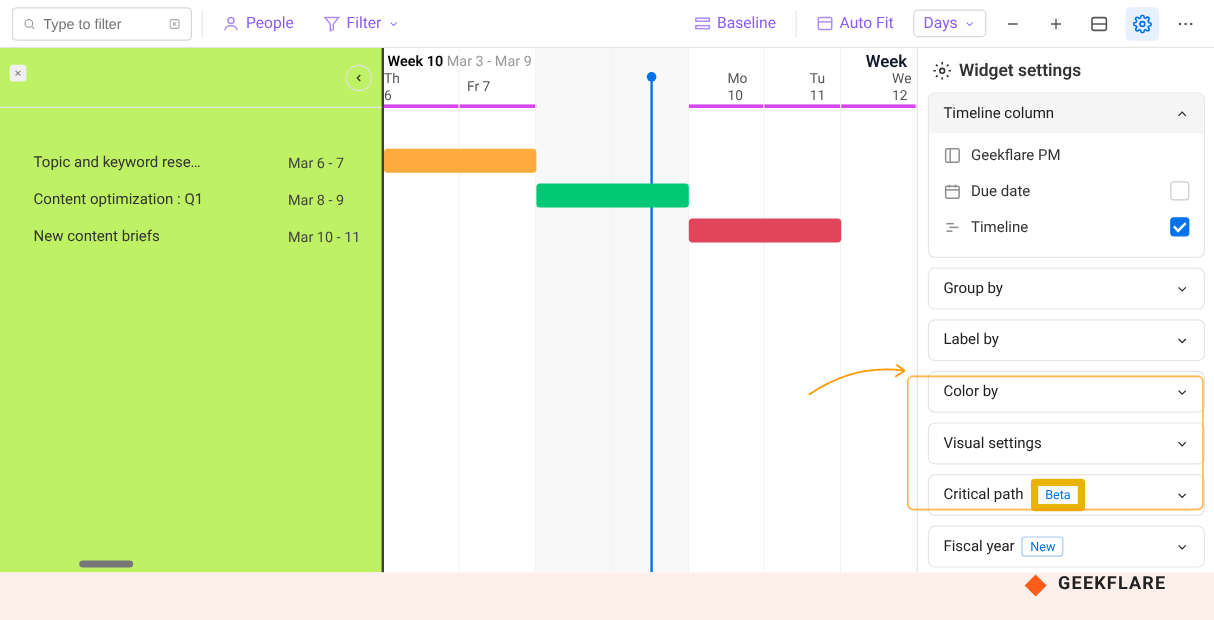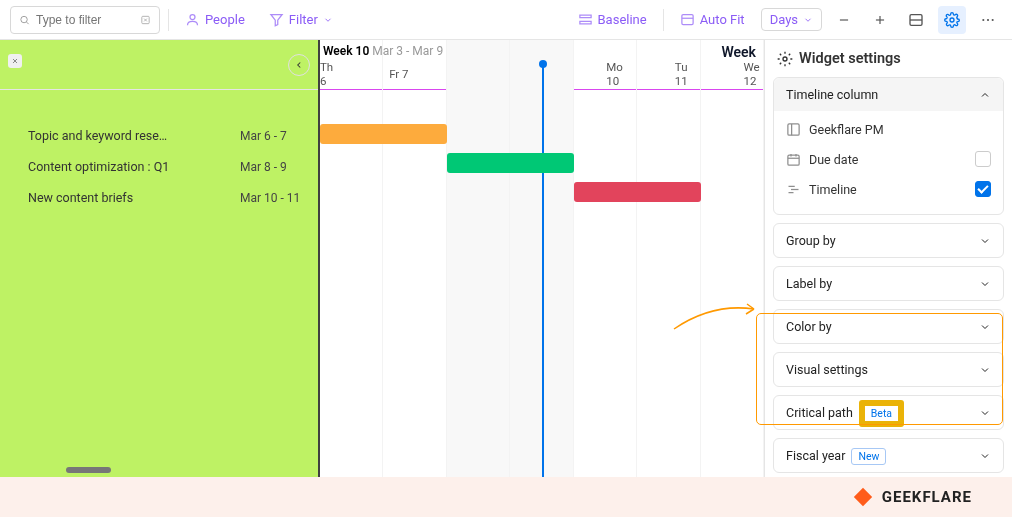--- a/index.html
+++ b/index.html
@@ -28,21 +28,21 @@
   .lefthead .chip { position:absolute; top:14px; left:8px; background:#f0f0f0; border-radius:3px; width:14px;height:14px;font-size:10px;display:flex;align-items:center;justify-content:center;color:#888;}
   .lefthead .chev { position:absolute; top:14px; right:8px; width:22px;height:22px;border:1px solid #e0e0e0;border-radius:50%;display:flex;align-items:center;justify-content:center;}
   .leftrows { padding: 30px 0 0 0;}
   .trow { display:flex; align-items:center; padding: 8px 10px 8px 28px; font-size:12.5px;}
   .trow .tn { flex:1; overflow:hidden; text-overflow:ellipsis; white-space:nowrap; color:#333;}
   .trow .td { width:68px; text-align:left; color:#444; font-size:12px;}
   .scrollhint { position:absolute; bottom:4px; left:66px; height:6px; width:45px; background:#777; border-radius:3px;}
 
   
   .timeline { flex:1; position:relative; overflow:hidden;}
-  .tlhead { height:50px; border-bottom:1px solid #d946ef; position:relative;}
+  .tlhead { height:50px; border-bottom:3px solid #d946ef; position:relative;}
   .tlhead .weeklbl { position:absolute; top:4px; left:3px; font-size:12px;}
   .tlhead .weeklbl b { color:#000; font-weight:600;}
   .tlhead .weeklbl span { color:#999;}
   .tlhead .weeklbl2 { position:absolute; top:4px; right:8px; font-size:14px; color:#0f172a;font-weight:600;}
   .days { position:absolute; bottom:0; left:0; right:0; height:30px; display:flex;gap:48px;}
   .daycell { flex:1; display:flex; align-items:center; justify-content:center; font-size:11.5px; color:#555;}
   .pill { background:#0073ea; color:#fff; padding:2px 10px; border-radius:10px; font-size:11px;}
   .tlbody { position:relative; height:calc(100% - 50px);}
   .colgrid { position:absolute; top:-50px; bottom:0; left:0; right:0; display:flex; pointer-events:none;}
   .col { flex:1; border-right:1px solid #f3f3f3;}
@@ -66,21 +66,21 @@
   .checkbox.on { background:#0073ea;border-color:#0073ea; position:relative;}
   .checkbox.on::after { content:''; position:absolute; left:4px; top:1px; width:4px;height:8px; border:solid #fff; border-width:0 2px 2px 0; transform:rotate(45deg);}
   .highlight { position:absolute; border:1.5px solid #ff9900; border-radius:5px; pointer-events:none;}
   .badge { font-size:10.5px; padding:1px 6px; border-radius:3px; margin-left:6px;}
   .badge.beta { color:#0073ea; border:6px solid #eab308;}
   .badge.new { color:#0073ea; border:1px solid #a7c8f5;}
 
   .arrow { position:absolute; pointer-events:none;}
 
   
-  .footer { position:absolute; bottom:0; left:0; right:0; height:40px; background:#fdf0eb; display:flex; align-items:center; justify-content:flex-end; padding:0 40px; gap:8px;}
+  .footer { position:absolute; bottom:0; left:0; right:0; height:40px; background:#fdf0eb; display:flex; align-items:flex-start; justify-content:flex-end; padding:0 40px; gap:8px;}
   .footer .lg { font-weight:700; font-size:15px; letter-spacing:1px; color:#222;}
   .footer .lgicn { width:22px;height:22px;}
 </style>
 </head>
 <body>
 
 <div class="toolbar">
   <div class="search-box">
     <svg class="sicon" viewBox="0 0 24 24" fill="none" stroke="currentColor" stroke-width="2">
         <circle cx="11" cy="11" r="7"></circle>

